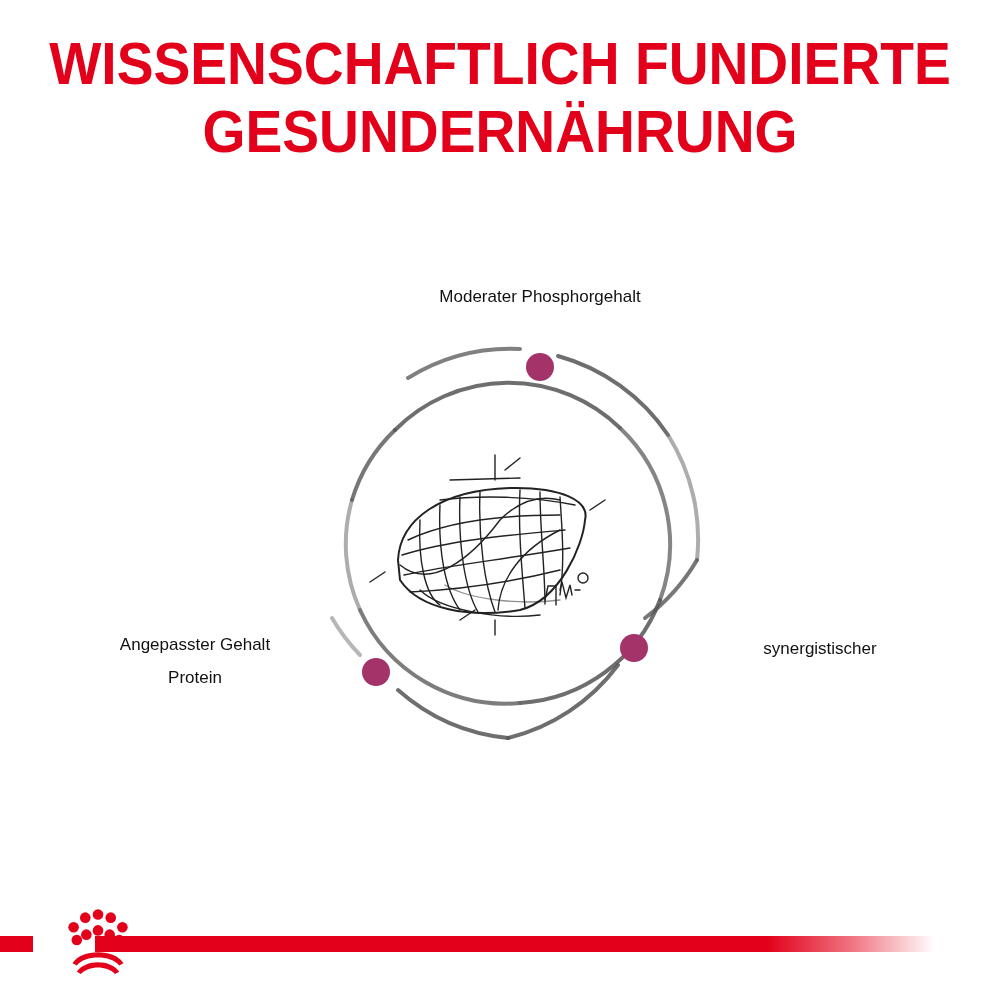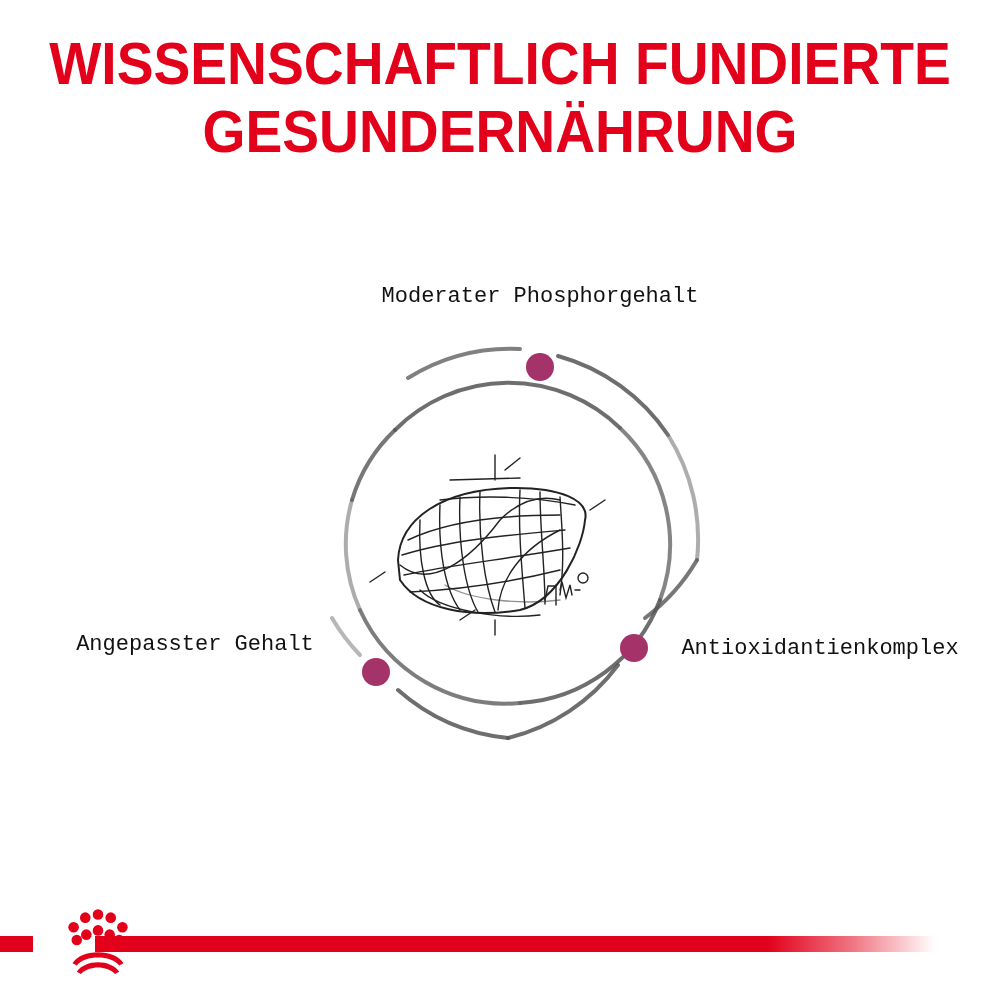--- a/index.html
+++ b/index.html
@@ -11,22 +11,22 @@
   .headline {
     position: absolute; left: 0; top: 30px; width: 1000px;
     text-align: center; color: #e2001a;
     font-family: "Liberation Sans", sans-serif; font-weight: bold;
     font-size: 60px; line-height: 68px; letter-spacing: 0px;
     transform: scaleX(0.92); transform-origin: center top;
   }
   .headline div { white-space: nowrap; }
   .label {
     position: absolute; color: #111111;
-    font-family: Liberation Mono, monospace;
-    font-size: 22px; line-height: 33px; text-align: center;
+    font-family: Liberation Sans, sans-serif;
+    font-size: 17px; line-height: 33px; text-align: center;
     white-space: nowrap;
   }
   .label div { white-space: nowrap; }
   #label-top { left: 340px; top: 280px; width: 400px; }
   #label-left { left: 40px; top: 628px; width: 310px; }
   #label-right { left: 660px; top: 632px; width: 320px; }
   .diagram { position: absolute; left: 0; top: 0; width: 1000px; height: 1000px; }
   .footer-bar-left {
     position: absolute; left: 0; top: 936px; width: 33px; height: 16px; background: #e2001a;
   }
@@ -43,24 +43,25 @@
   <div>WISSENSCHAFTLICH FUNDIERTE</div>
   <div>GESUNDERNÄHRUNG</div>
 </div>
 
 <div class="label" id="label-top">
   <div>Moderater Phosphorgehalt</div>
 </div>
 
 <div class="label" id="label-left">
   <div>Angepasster Gehalt</div>
+  <div>Protein</div>
 </div>
 
 <div class="label" id="label-right">
-  <div>Antioxidantienkomplex</div>
+  <div>synergistischer</div>
 </div>
 
 <svg class="diagram" viewBox="0 0 1000 1000" xmlns="http://www.w3.org/2000/svg">
   <defs>
     <linearGradient id="fadeH" x1="0" y1="0" x2="1" y2="0">
       <stop offset="0" stop-color="#666" stop-opacity="0.2"></stop>
       <stop offset="0.5" stop-color="#444" stop-opacity="1"></stop>
       <stop offset="1" stop-color="#666" stop-opacity="0.2"></stop>
     </linearGradient>
   </defs>

